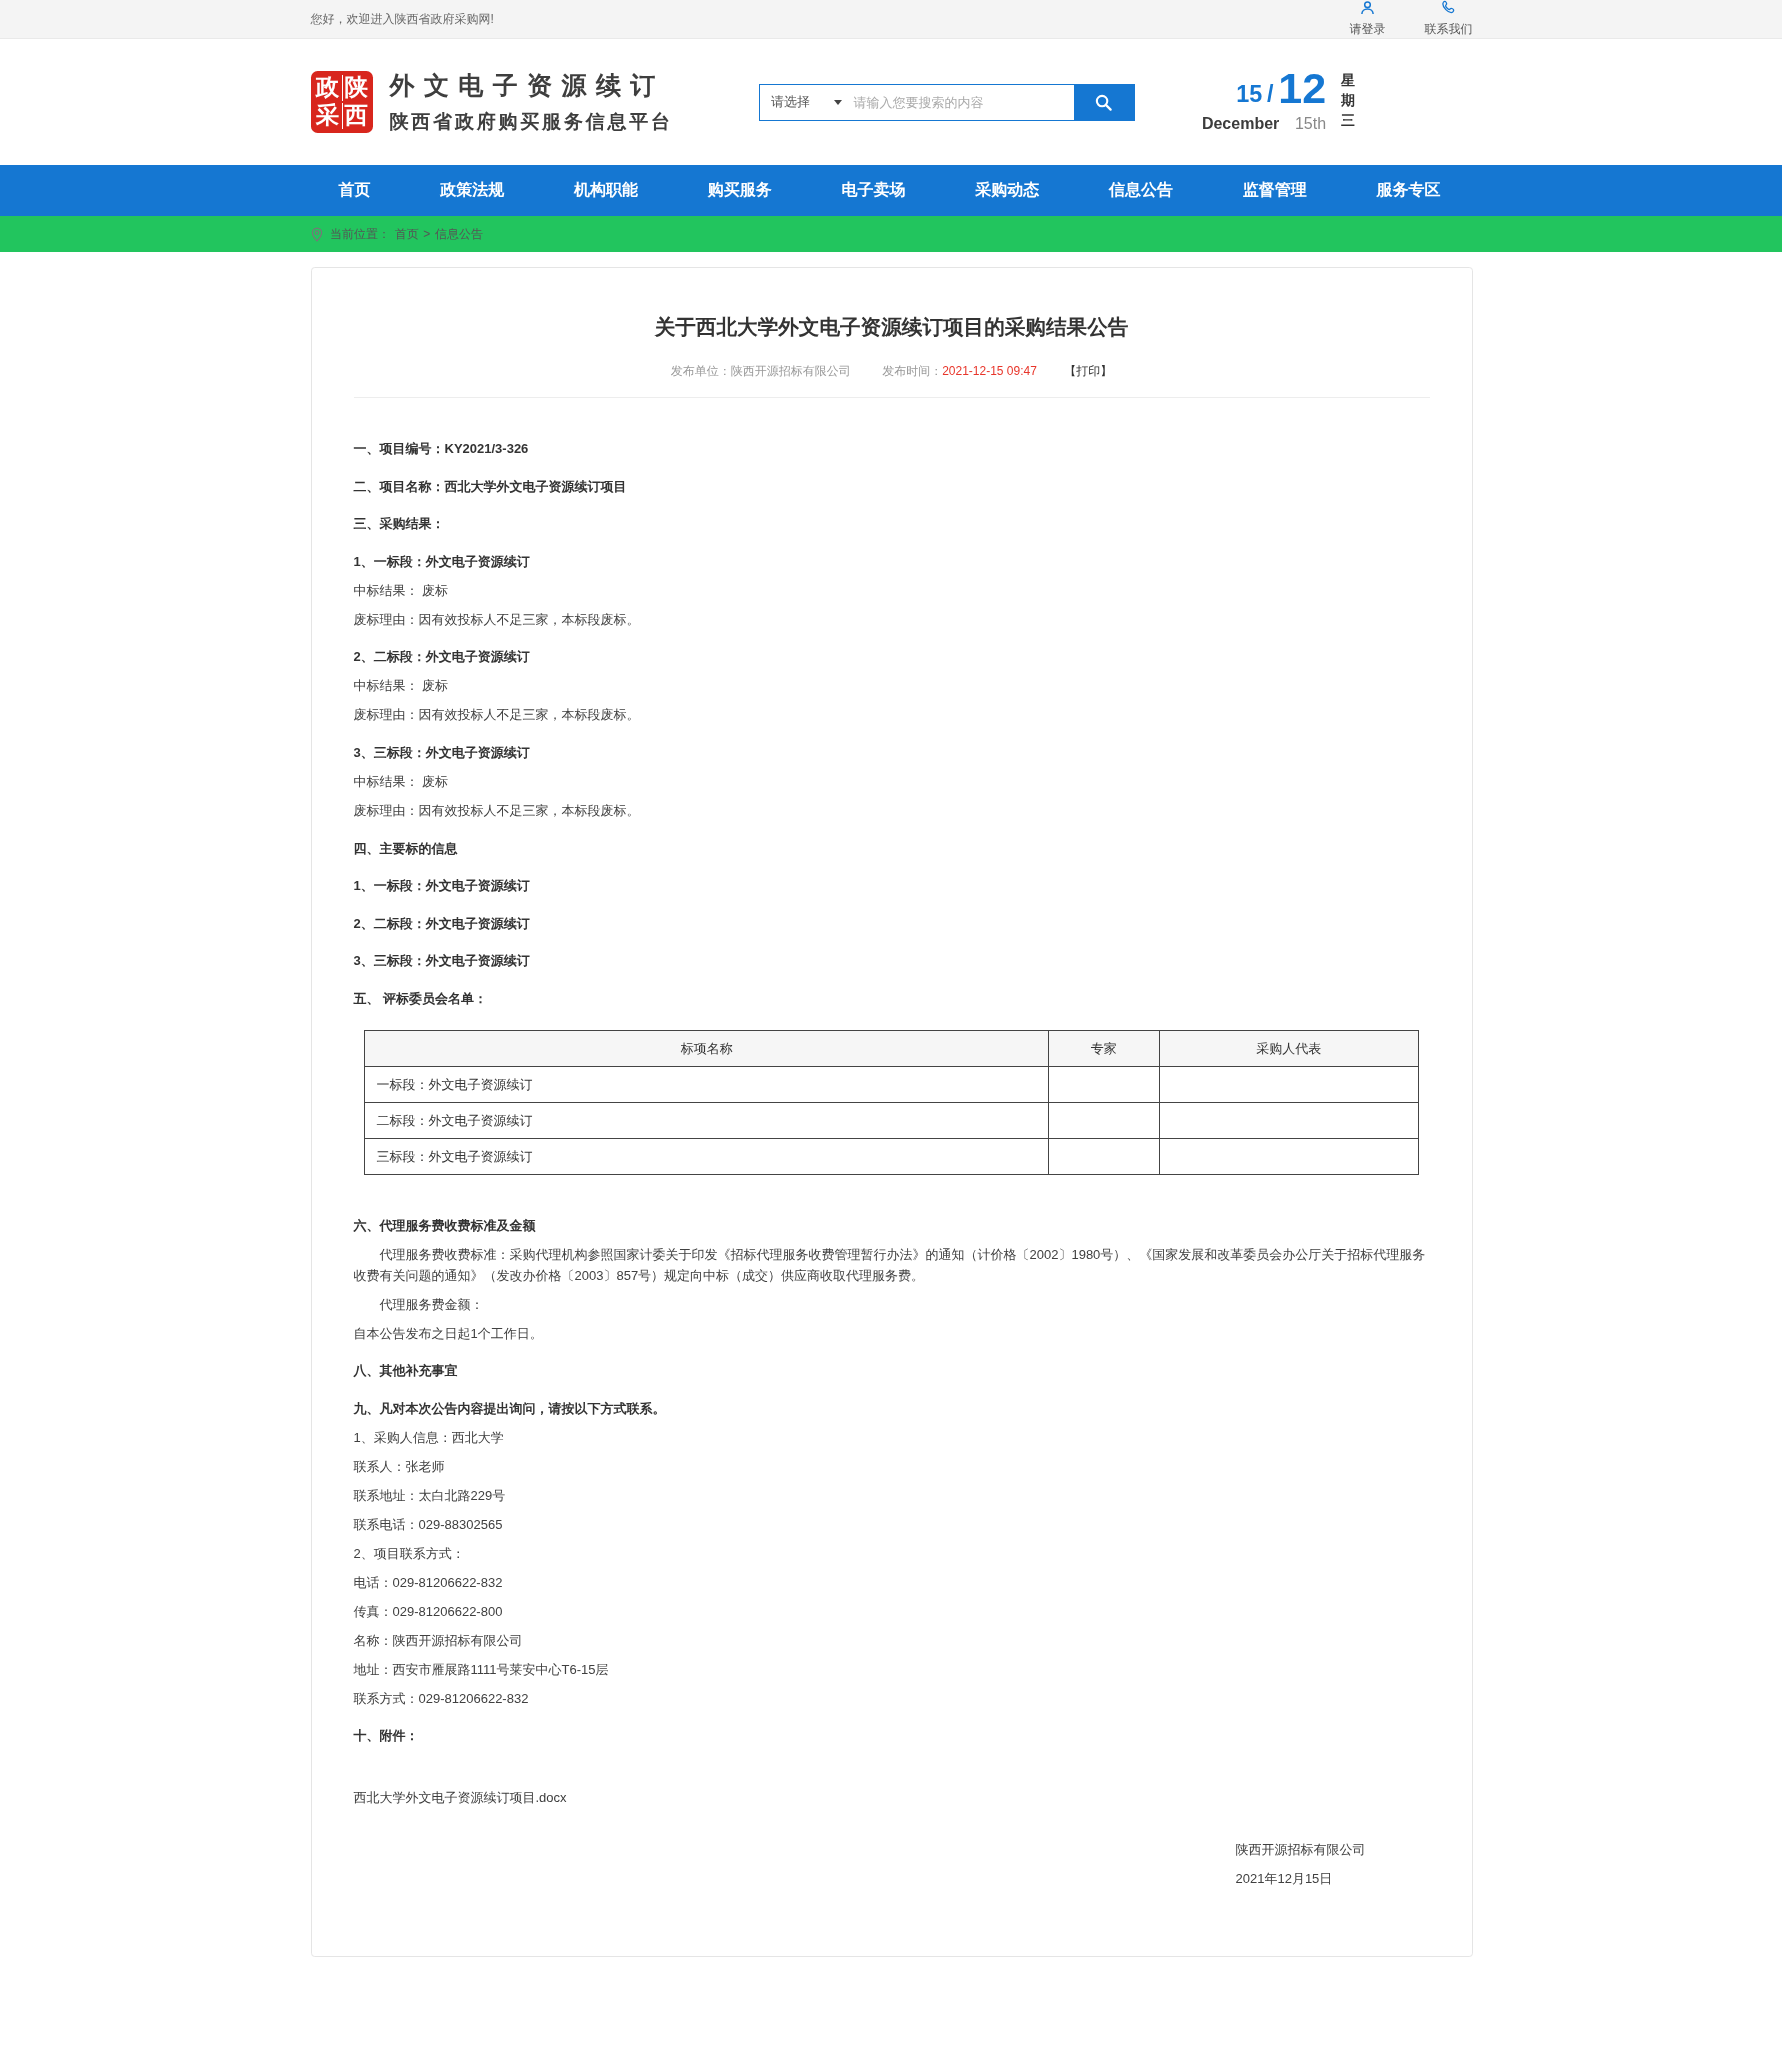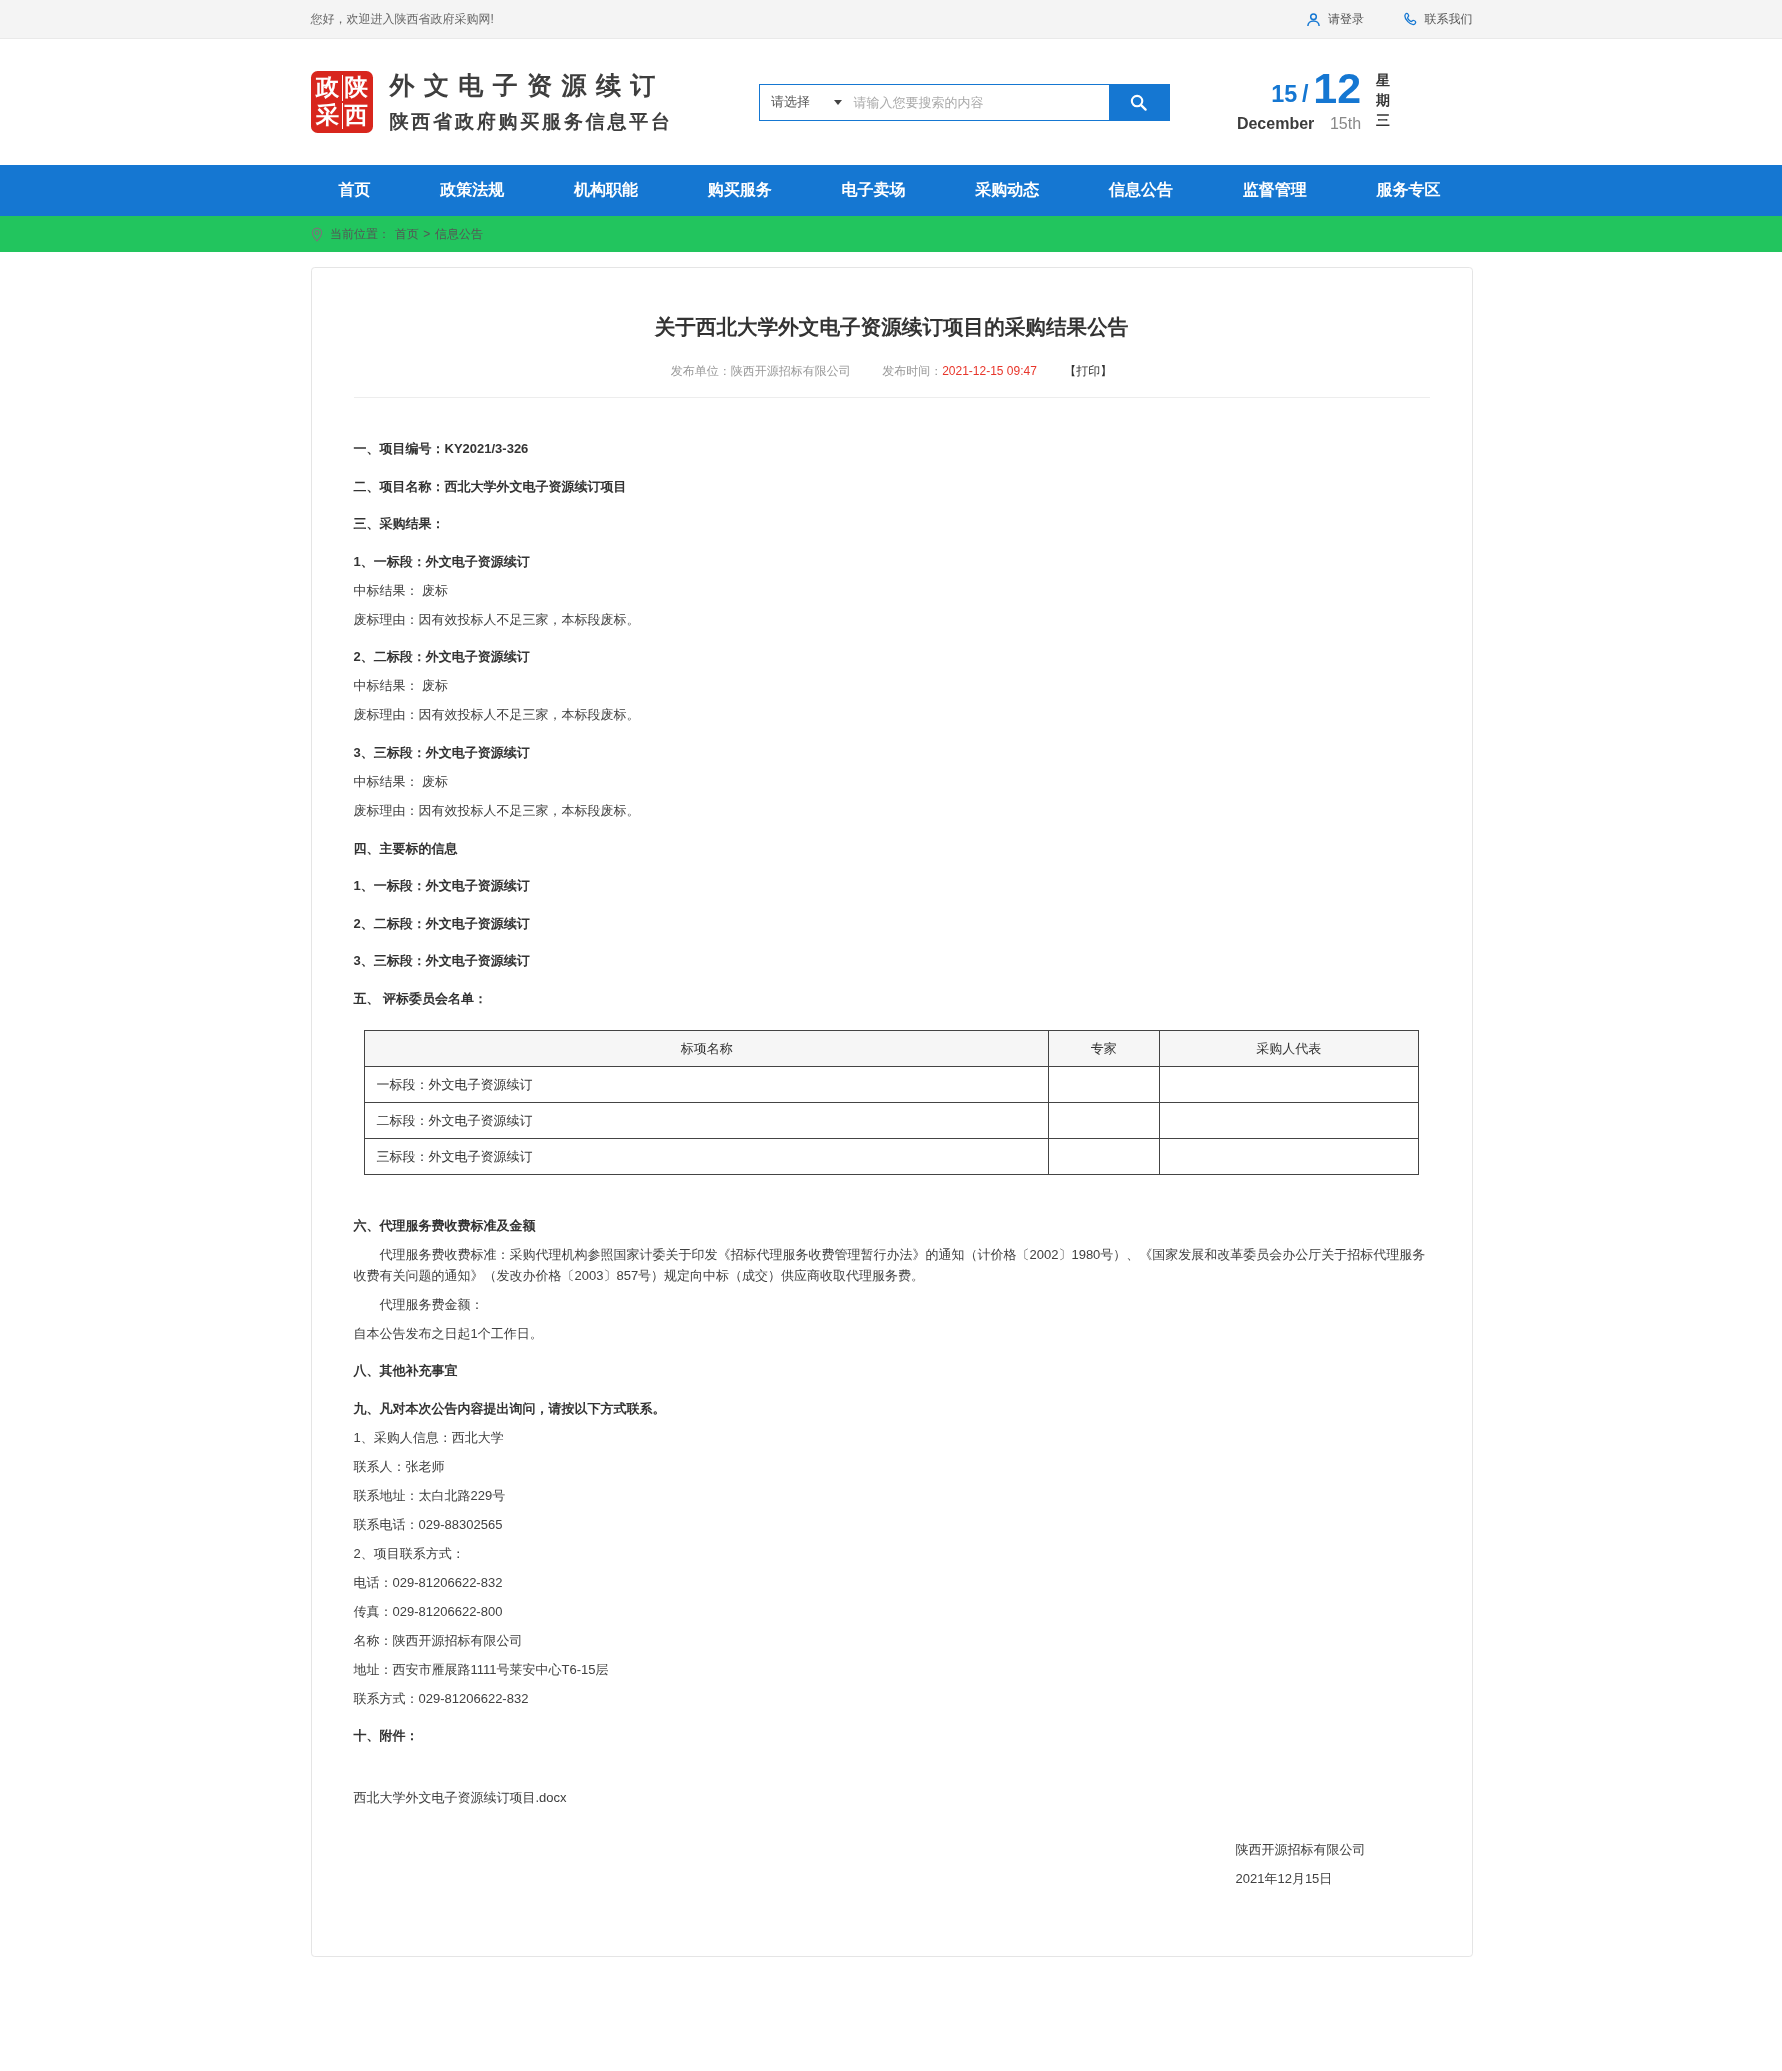--- a/index.html
+++ b/index.html
@@ -1,39 +1,39 @@
 <!DOCTYPE html>
 <html style="font-size:15px"><head>
 <meta charset="utf-8">
 <style>
   * { box-sizing: border-box; }
   html,body { margin:0; padding:0; background:#fff; }
   body { width:1783px; font-family:"Liberation Sans","DejaVu Sans",sans-serif; color:#404040; }
-  a { text-decoration:none; color:inherit; cursor:pointer; }
+  a { text-decoration:none; color:inherit; cursor:pointer;flex-direction:column; }
   .container { width:1162px; margin:0 auto; }
 
   
   .topbar { background:#f4f4f4; border-bottom:0.9px solid #e9e9e9; height:39px; }
   .topbar-inner { display:flex; align-items:center; height:100%; font-size:12px; color:#666; }
   .topbar-right { margin-left:auto; display:flex; align-items:center; gap:39px; }
   .topbar-link { display:flex; align-items:center; gap:6.6px; color:#555; }
   .topbar-link svg { display:block; }
 
   
   .header { background:#fff; height:126px; }
   .header-inner { display:flex; align-items:center; height:100%; }
   .logo { width:62px; height:62px; background:#d8261d; border-radius:6.6px; display:grid;
           grid-template-columns:1fr 1fr; grid-template-rows:1fr 1fr; padding:3.7px; gap:1.9px; }
   .logo span { color:#fff; font-weight:bold; font-size:23.4px; line-height:1;
                display:flex; align-items:center; justify-content:center; }
   .logo span:nth-child(2), .logo span:nth-child(4) { border-left:1.9px solid #fff; }
   .site-titles { margin-left:17px; }
   .site-name { font-size:25px; font-weight:bold; color:#3e3e3e; letter-spacing:9.4px; }
   .site-sub  { font-size:19px; font-weight:bold; color:#3e3e3e; letter-spacing:2.8px; margin-top:6.6px; }
-  .search { margin-left:86px; width:411px; height:37px; border:1.9px solid #1577d2; display:flex; align-items:stretch; background:#fff; }
+  .search { margin-left:86px; width:376px; height:37px; border:1.9px solid #1577d2; display:flex; align-items:stretch; background:#fff; }
   .search-select { display:flex; align-items:center; gap:24px; padding:0 9.4px 0 11.2px; font-size:13px; color:#555; cursor:pointer; }
   .caret { width:0; height:0; border-left:4.7px solid transparent; border-right:4.7px solid transparent; border-top:5.6px solid #444; }
   .search input { flex:1; border:none; outline:none; font-size:13px; color:#15803d; font-family:inherit; }
   .search input::placeholder { color:#aaa; }
   .search-btn { width:60px; background:#1577d2; border:none; cursor:pointer; display:flex; align-items:center; justify-content:center; }
   .date-widget { margin-left:67px; display:flex; align-items:flex-start; }
   .date-nums { text-align:center; }
   .date-top { display:flex; align-items:flex-end; justify-content:flex-end; color:#1577d2; font-weight:bold; }
   .d-day { font-size:23.4px; line-height:1; }
   .d-slash { font-size:23.4px; line-height:1; margin:0 4.7px; }

